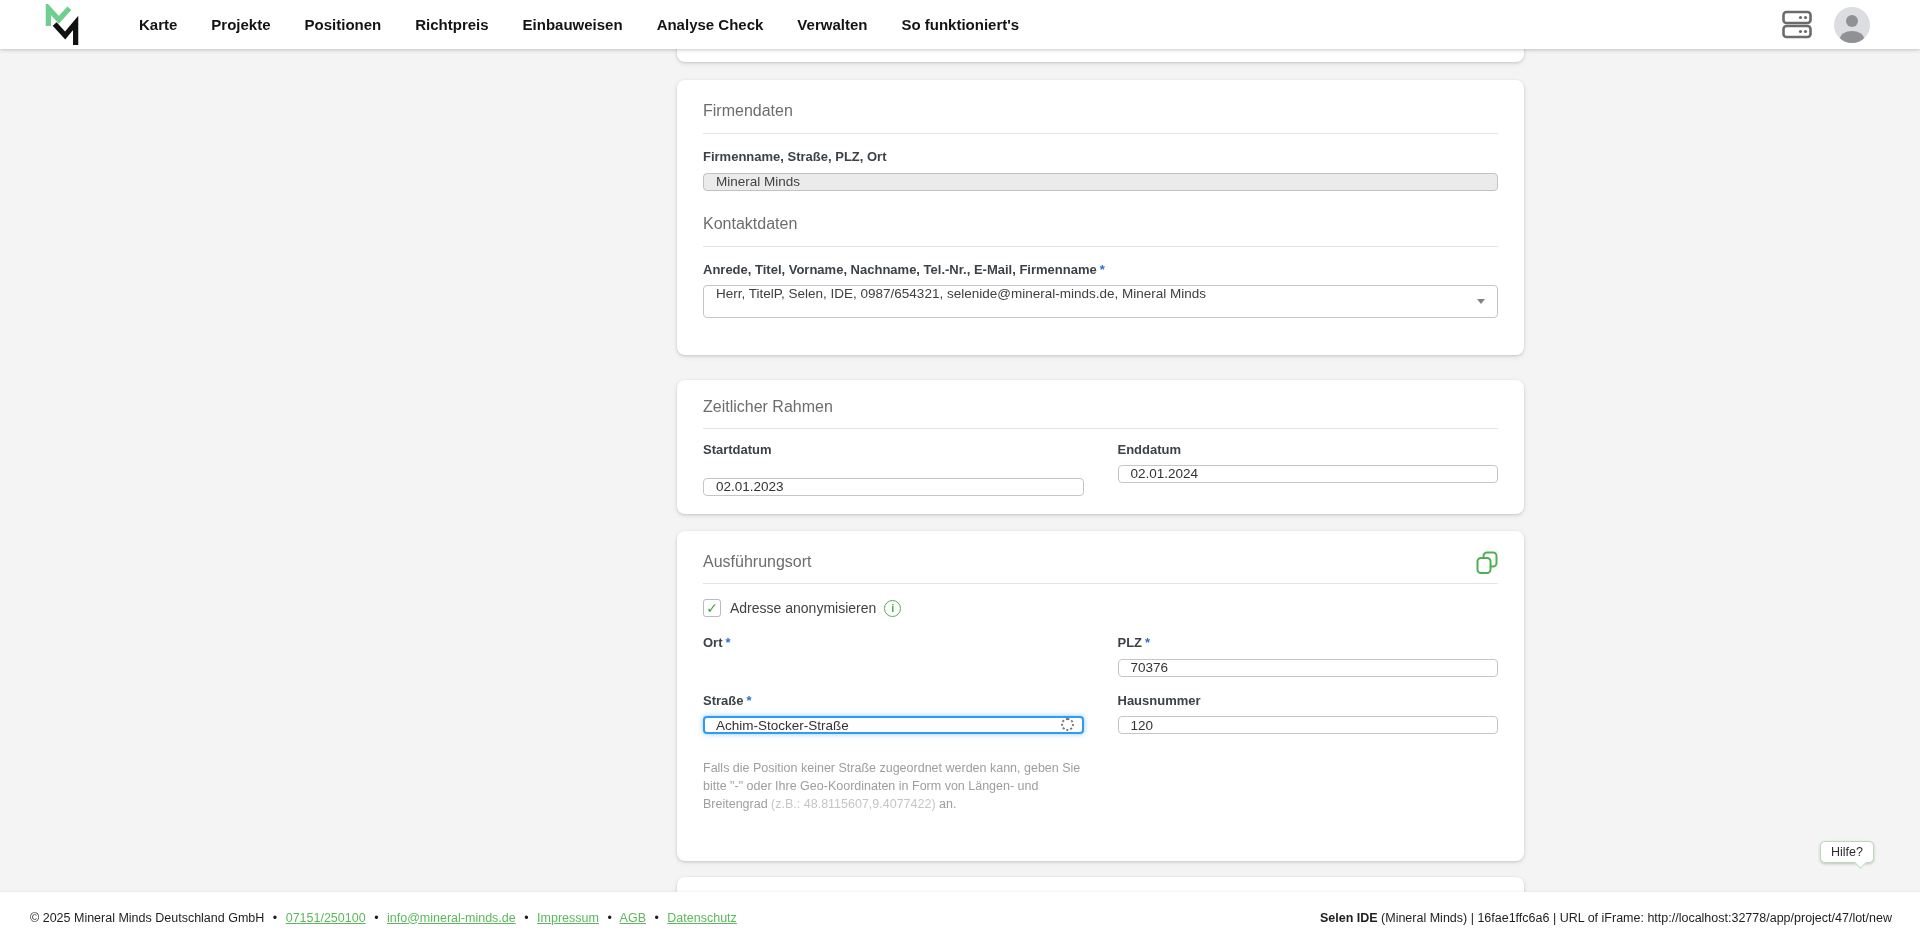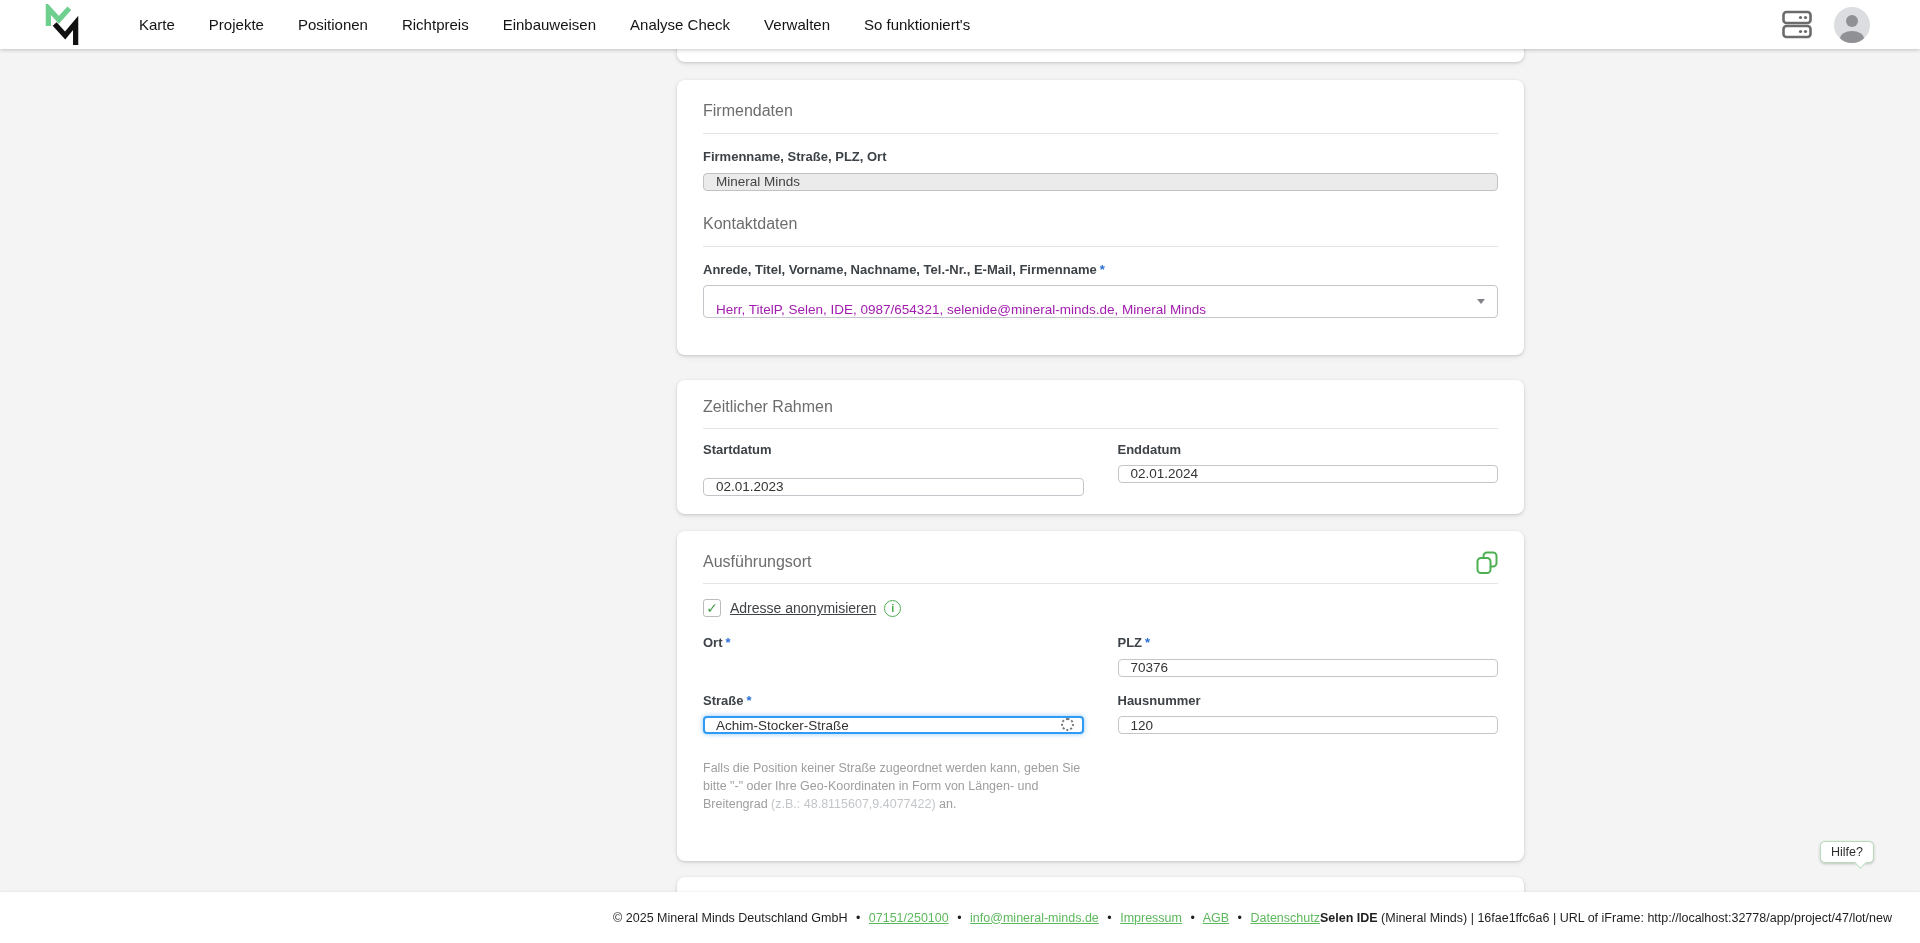--- a/index.html
+++ b/index.html
@@ -5,21 +5,21 @@
   * { margin:0; padding:0; box-sizing:border-box; }
   html,body { width:1920px; height:943px; }
   body { font-family:"Liberation Sans","DejaVu Sans",sans-serif; }
   .screen { position:relative; width:1920px; height:943px; overflow:hidden; background:#f4f4f5; }
 
   
   .navbar { position:absolute; top:0; left:0; right:0; height:49px; background:#fff;
             box-shadow:0 1px 4px rgba(0,0,0,.22); display:flex; align-items:center; z-index:60; }
   .logo { margin-left:43px; display:flex; align-items:center; }
   .nav-items { display:flex; gap:34px; margin-left:58px; }
-  .nav-item { font-size:15px; font-weight:400; color:#141414; text-decoration:none; cursor:pointer; white-space:nowrap; }
+  .nav-item { font-size:15px; font-weight:700; color:#141414; text-decoration:none; cursor:pointer; white-space:nowrap; }
   .nav-right { margin-left:auto; margin-right:50px; display:flex; align-items:center; gap:22px; }
   .avatar { width:36px; height:36px; border-radius:50%; background:#dcdde0; display:flex; align-items:flex-end; justify-content:center; overflow:hidden; cursor:pointer; }
 
   
   .card { position:absolute; left:677px; width:847px; background:#fff; border-radius:8px;
           box-shadow:0 1px 3px rgba(0,0,0,.15), 0 2px 6px rgba(0,0,0,.06); padding:22px 26px; overflow:hidden; }
   .card-partial-top { top:30px; height:32px; padding:0; z-index:1; }
   .card-main { top:80px; height:275px; }
   .card-time { top:380px; height:134px; padding-top:18px; }
   .card-ort  { top:531px; height:330px; }
@@ -32,52 +32,52 @@
 
   .text-input { width:100%; height:18px; border:1px solid #c2c6ca; border-radius:4px; background:#fff;
                 padding:0 12px; font-size:13.5px; color:#333; font-family:inherit; }
   .text-input:disabled, .text-input.disabled { background:#ebebeb; border-color:#c2c2c2; color:#444; }
   .input-wrap { position:relative; }
   .focused { outline:2px solid #2f9bf4; outline-offset:-2px; box-shadow:0 0 5px rgba(47,155,244,.55); }
   .spinner { position:absolute; right:10px; top:50%; margin-top:-7px; width:13px; height:13px;
              border:2px dotted #6f7377; border-radius:50%; }
 
   .select-box { position:relative; height:33px; border:1px solid #c2c6ca; border-radius:4px; background:#fff;
-                display:flex; align-items:flex-end; padding:0 22px 0 12px; font-size:13.5px; color:#a21caf; cursor:pointer;
+                display:flex; align-items:flex-start; padding:0 22px 0 12px; font-size:13.5px; color:#404040; cursor:pointer;
                 white-space:nowrap; overflow:hidden; }
   .caret { position:absolute; right:12px; top:50%; margin-top:-2px; width:0; height:0;
            border-left:4px solid transparent; border-right:4px solid transparent; border-top:5px solid #808488; }
 
   .grid2 { display:grid; grid-template-columns:1fr 1fr; column-gap:34px; }
   .row-gap { margin-top:16px; }
 
   .checkbox-row { display:flex; align-items:center; margin-bottom:18px; }
   .checkbox { width:18px; height:18px; border:1px solid #b9bdc1; border-radius:3px; background:#fff;
               display:flex; align-items:center; justify-content:center; font-size:14px; font-weight:700;
               color:#43a047; cursor:pointer; line-height:1; }
-  .checkbox-label { margin-left:9px; font-size:14px; color:#3f4347;text-decoration:underline; }
+  .checkbox-label { margin-left:9px; font-size:14px; color:#3f4347; }
   .info-icon { margin-left:8px; width:17px; height:17px; border:1.5px solid #4caf50; border-radius:50%;
                color:#4caf50; font-size:11px; font-weight:700; display:flex; align-items:center; justify-content:center;
                cursor:pointer; }
   .copy-icon { position:absolute; right:26px; top:20px; cursor:pointer; }
 
   .helper { margin-top:25px; font-size:12.5px; line-height:1.45; color:#9e9e9e; max-width:380px; }
   .helper .example { color:#c3c6c9; }
 
   
   .help-bubble { position:absolute; right:46px; top:841px; width:54px; height:22px; background:#fff;
                  border:1px solid #b7dcb9; border-radius:5px; box-shadow:0 1px 3px rgba(0,0,0,.22);
                  display:flex; align-items:center; justify-content:center; font-size:12.5px; color:#2d2d2d;
                  z-index:55; cursor:pointer; }
   .help-tail { position:absolute; right:8px; bottom:-5px; width:9px; height:9px; background:#fff;
                border-right:1px solid #b7dcb9; border-bottom:1px solid #b7dcb9; transform:rotate(45deg); }
 
   
   .footer { position:absolute; left:0; right:0; bottom:0; height:51px; background:#fff; z-index:50;
-            display:flex; align-items:center; justify-content:flex-end; padding:0 28px 0 30px;
+            display:flex; align-items:center; justify-content:space-between; padding:0 28px 0 30px;
             font-size:12.5px; color:#1e1e1e; box-shadow:0 -1px 2px rgba(0,0,0,.05); }
   .footer a { color:#5cb85c; text-decoration:underline; cursor:pointer; }
   .footer .sep { margin:0 5px; }
   .debug b { font-weight:700; }
 </style>
 </head>
 <body>
 
 <div class="screen">
 

